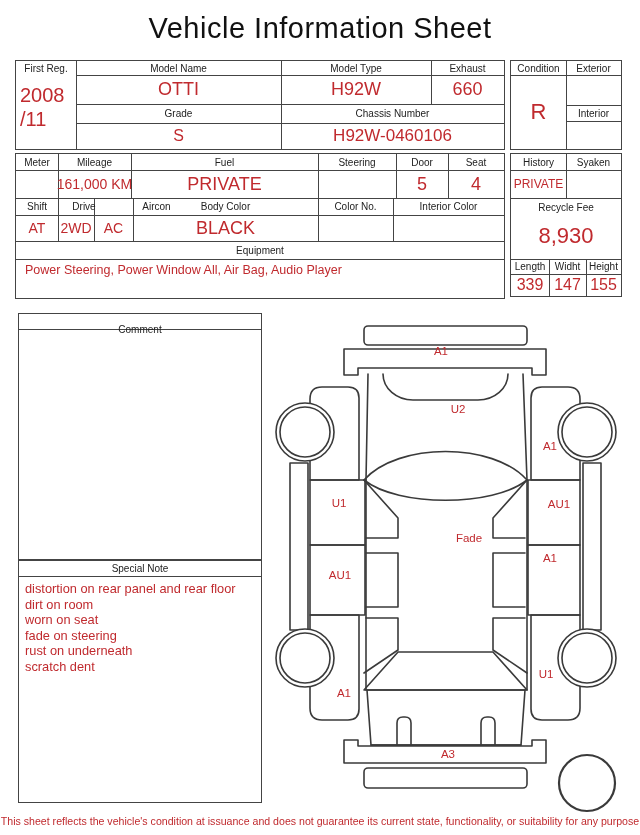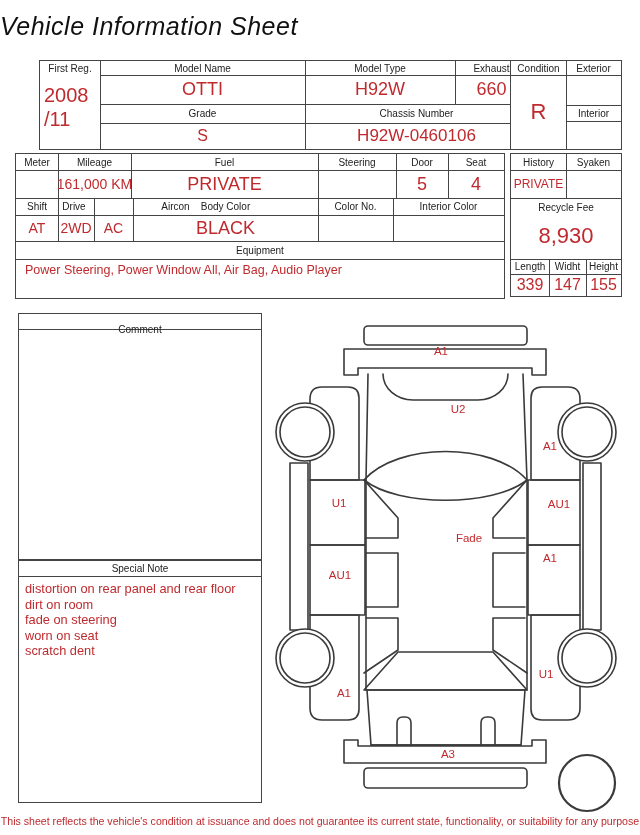--- a/index.html
+++ b/index.html
@@ -3,21 +3,21 @@
 <meta charset="utf-8">
 <style>
   :root{
     --red:#c02a2e;
     --line:#3a3a3a;
     --border:#444;
   }
   html,body{margin:0;padding:0;background:#fff;}
   body{width:640px;height:835px;position:relative;font-family:"Liberation Sans",sans-serif;color:#1a1a1a;overflow:hidden;}
   .sheet{position:absolute;inset:0;background:#fff;}
-  .title{position:absolute;top:12px;left:0;width:640px;text-align:left;font-size:25px;letter-spacing:.5px;color:#111;font-style:italic;}
+  .title{position:absolute;top:12px;left:0;width:640px;text-align:center;font-size:29px;letter-spacing:.5px;color:#111;}
   .box{position:absolute;border:1px solid var(--border);box-sizing:border-box;background:#fff;}
   .hline{position:absolute;height:1px;background:var(--border);}
   .vline{position:absolute;width:1px;background:var(--border);}
   .lab{position:absolute;font-size:10px;color:#222;display:flex;align-items:center;justify-content:center;text-align:center;white-space:nowrap;}
   .val{position:absolute;color:var(--red);display:flex;align-items:center;justify-content:center;text-align:left;white-space:nowrap;}
   .val.left{justify-content:flex-start;}
   .fs11{font-size:14px;} .fs12{font-size:12px;} .fs14{font-size:14px;}
   .fs16{font-size:16px;} .fs17{font-size:17px;} .fs18{font-size:18px;} .fs22{font-size:22px;}
   .firstreg{position:absolute;color:var(--red);font-size:20px;line-height:24px;padding-left:3px;}
   .equip{position:absolute;color:var(--red);font-size:12.5px;padding:4px 9px;line-height:15px;}
@@ -27,21 +27,21 @@
   svg .ln{fill:none;stroke:var(--line);stroke-width:1.6;stroke-linejoin:round;stroke-linecap:round;}
   svg .wh{fill:#fff;stroke:var(--line);stroke-width:1.6;stroke-linejoin:round;}
 </style>
 </head>
 <body>
 
 <div class="sheet">
 
   <div class="title">Vehicle Information Sheet</div>
 
-  <div class="box" style="left:15px;top:60px;width:490px;height:90px;margin-left:24px;">
+  <div class="box" style="left:15px;top:60px;width:490px;height:90px;">
     <div class="vline" style="left:60px;top:0;height:88px;"></div>
     <div class="vline" style="left:265px;top:0;height:88px;"></div>
     <div class="vline" style="left:415px;top:0;height:43px;"></div>
     <div class="hline" style="left:60px;top:14px;width:428px;"></div>
     <div class="hline" style="left:60px;top:43px;width:428px;"></div>
     <div class="hline" style="left:60px;top:62px;width:428px;"></div>
 
     <div class="lab" style="left:0;top:0;width:60px;height:14px;">First Reg.</div>
     <div class="lab" style="left:60px;top:0;width:205px;height:14px;">Model Name</div>
     <div class="lab" style="left:265px;top:0;width:150px;height:14px;">Model Type</div>
@@ -102,22 +102,22 @@
     <div class="lab" style="left:432px;top:0;width:56px;height:16px;">Seat</div>
 
     <div class="val fs11" style="left:0;top:16px;width:42px;height:28px;"></div>
     <div class="val fs11" style="left:42px;top:16px;width:73px;height:28px;">161,000 KM</div>
     <div class="val fs18" style="left:115px;top:16px;width:187px;height:28px;">PRIVATE</div>
     <div class="val fs11" style="left:302px;top:16px;width:78px;height:28px;"></div>
     <div class="val fs18" style="left:380px;top:16px;width:52px;height:28px;">5</div>
     <div class="val fs18" style="left:432px;top:16px;width:56px;height:28px;">4</div>
 
     <div class="lab" style="left:0;top:44px;width:42px;height:17px;">Shift</div>
-    <div class="lab" style="left:40px;top:44px;width:36px;height:17px;">Drive</div>
-    <div class="lab" style="left:92px;top:44px;width:39px;height:17px;padding-left:48px;">Aircon</div>
+    <div class="lab" style="left:50px;top:44px;width:36px;height:17px;">Drive</div>
+    <div class="lab" style="left:73px;top:44px;width:39px;height:17px;padding-left:48px;">Aircon</div>
     <div class="lab" style="left:117px;top:44px;width:185px;height:17px;">Body Color</div>
     <div class="lab" style="left:302px;top:44px;width:75px;height:17px;">Color No.</div>
     <div class="lab" style="left:377px;top:44px;width:111px;height:17px;">Interior Color</div>
 
     <div class="val fs14" style="left:0;top:61px;width:42px;height:26px;">AT</div>
     <div class="val fs14" style="left:42px;top:61px;width:36px;height:26px;">2WD</div>
     <div class="val fs14" style="left:78px;top:61px;width:39px;height:26px;">AC</div>
     <div class="val fs18" style="left:117px;top:61px;width:185px;height:26px;">BLACK</div>
     <div class="val fs12" style="left:302px;top:61px;width:75px;height:26px;"></div>
     <div class="val fs12" style="left:377px;top:61px;width:111px;height:26px;"></div>
@@ -156,22 +156,23 @@
     <div class="lab" style="left:0;top:0;width:242px;height:15px;margin-top:8px;">Comment</div>
     <div class="val fs12 left" style="left:6px;top:20px;width:230px;height:20px;"></div>
   </div>
 
   <div class="box" style="left:18px;top:560px;width:244px;height:243px;">
     <div class="hline" style="left:0;top:15px;width:242px;"></div>
     <div class="lab" style="left:0;top:0;width:242px;height:15px;">Special Note</div>
     <div class="notes">
       <div>distortion on rear panel and rear floor</div>
       <div>dirt on room</div>
+      <div>worn on seat</div>
       <div>fade on steering</div>
-      <div>worn on seat</div>
+      <div>rust on underneath</div>
       <div>scratch dent</div>
     </div>
   </div>
 
   <svg style="position:absolute;left:270px;top:310px;" width="370" height="510" viewBox="0 0 370 510">
 
     <rect class="ln" x="20" y="153" width="18" height="167"></rect>
     <rect class="ln" x="313" y="153" width="18" height="167"></rect>
 
     <path class="ln" d="M40,170 V89 Q40,77 52,77 H78 Q89,77 89,88 V170 Z"></path>

